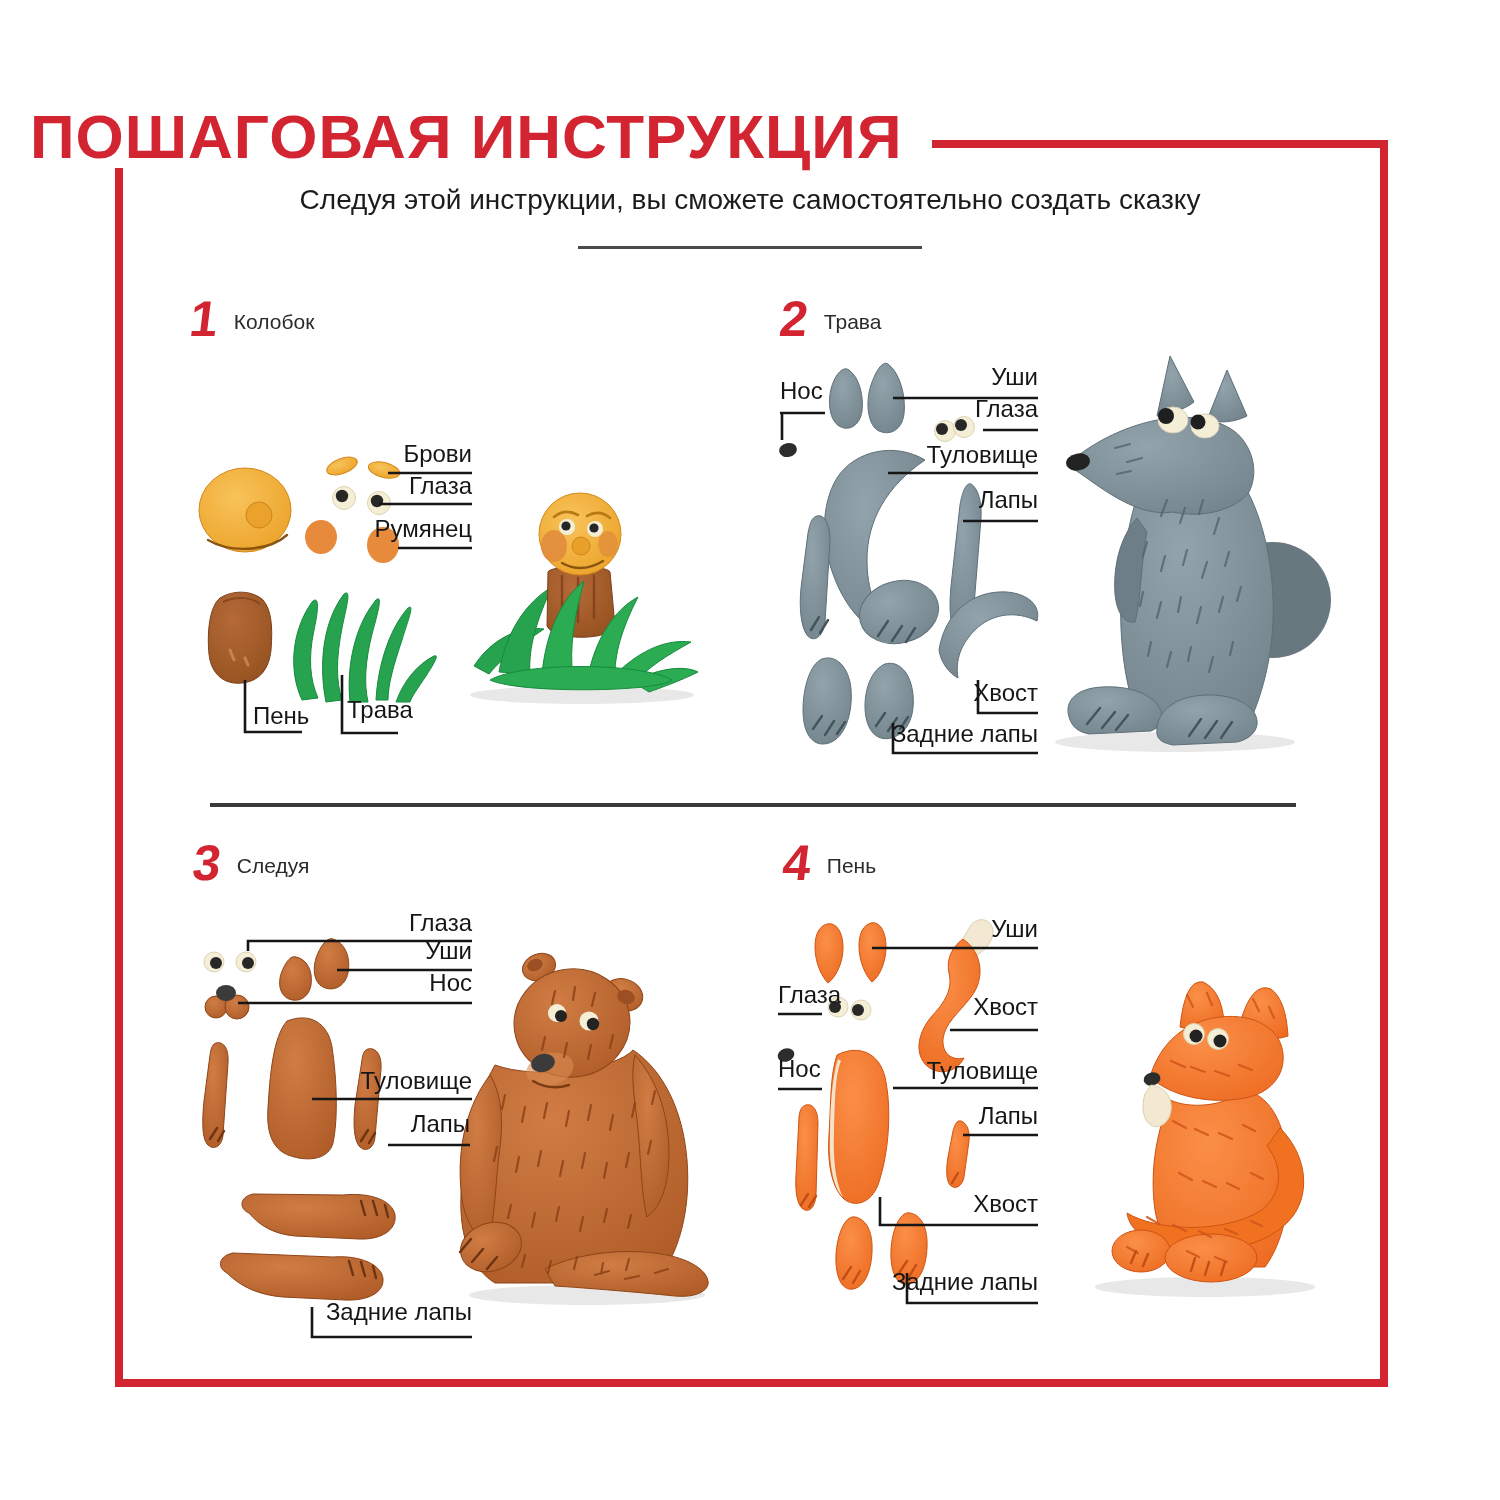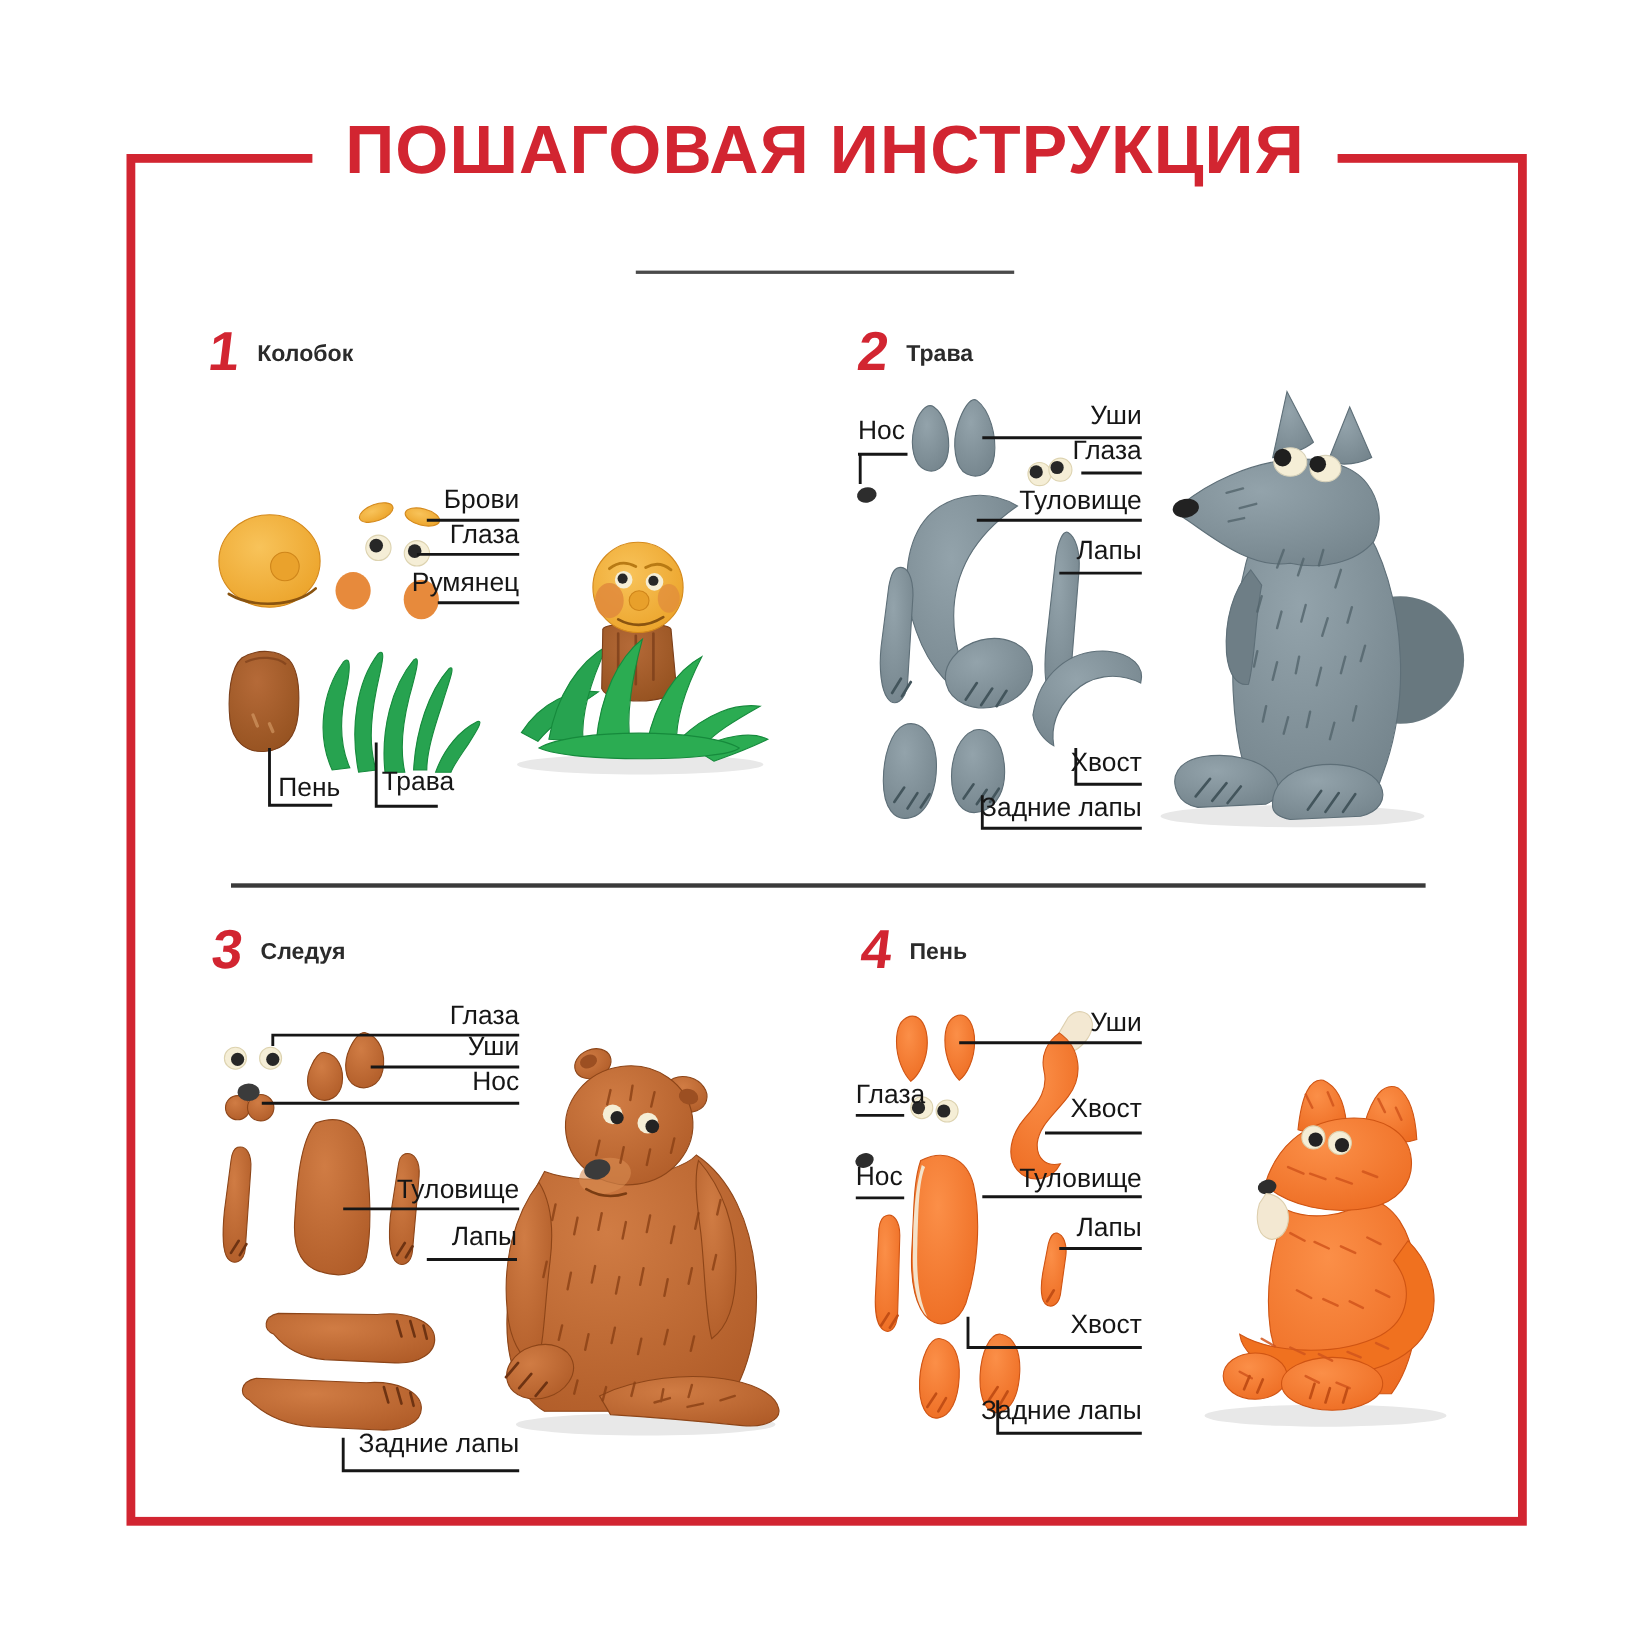--- a/index.html
+++ b/index.html
@@ -1,48 +1,49 @@
 <!DOCTYPE html>
 <html><head>
 <meta charset="utf-8">
 <style>
   :root{ --red:#d22531; --ink:#161616; }
   html,body{margin:0;padding:0;background:#fff;}
   .page{position:relative;width:1500px;height:1500px;background:#fff;overflow:hidden;
         font-family:"Liberation Sans",sans-serif;}
   .frame{position:absolute;left:115px;top:140px;width:1273px;height:1247px;
          border:8px solid var(--red);box-sizing:border-box;z-index:1;}
-  .title-wrap{position:absolute;top:106px;left:0;right:0;text-align:center;z-index:2;}
+  .title-wrap{position:absolute;top:106px;left:0;right:0;z-index:2;}
   .title-wrap span{display:inline-block;background:#fff;padding:0 30px;color:var(--red);
          font-size:62px;font-weight:bold;line-height:1;letter-spacing:1px;white-space:nowrap;}
   .subtitle{position:absolute;top:184px;left:0;right:0;text-align:center;font-size:28px;
          color:#1c1c1c;z-index:2;}
   .sub-divider{position:absolute;left:578px;top:246px;width:344px;height:3px;background:#4a4a4a;z-index:2;}
   .mid-divider{position:absolute;left:210px;top:803px;width:1086px;height:4px;background:#3a3a3a;z-index:2;}
   .step-header{position:absolute;display:flex;align-items:center;gap:16px;z-index:2;}
   .step-num{color:var(--red);font-size:50px;font-weight:bold;line-height:0.9;transform:skewX(-7deg);}
-  .step-name{font-size:21px;color:#2b2b2b;padding-top:4px;font-weight:bold;}
+  .step-name{font-size:21px;color:#2b2b2b;padding-top:4px;}
   svg{position:absolute;z-index:2;overflow:visible;}
   text.lbl{font-size:24px;fill:var(--ink);font-family:"Liberation Sans",sans-serif;}
   .ld{stroke:var(--ink);stroke-width:2.6;fill:none;}
   .clawG{stroke:#43555c;stroke-width:2.4;fill:none;stroke-linecap:round;}
   .clawB{stroke:#6e3312;stroke-width:2.4;fill:none;stroke-linecap:round;}
   .clawF{stroke:#c24e15;stroke-width:2.4;fill:none;stroke-linecap:round;}
   .tex{fill:none;stroke-linecap:round;}
 </style>
 </head>
 <body>
 
 <div class="page">
 
   <div class="frame"></div>
 
   <div class="title-wrap">
     <span>ПОШАГОВАЯ ИНСТРУКЦИЯ</span>
   </div>
+  <div class="subtitle">Следуя этой инструкции, вы сможете самостоятельно создать сказку</div>
   <div class="sub-divider"></div>
   <div class="mid-divider"></div>
 
   <div class="step-header" style="left:190px;top:297px;">
     <span class="step-num">1</span>
     <span class="step-name">Колобок</span>
   </div>
   <div class="step-header" style="left:780px;top:297px;">
     <span class="step-num">2</span>
     <span class="step-name">Трава</span>

